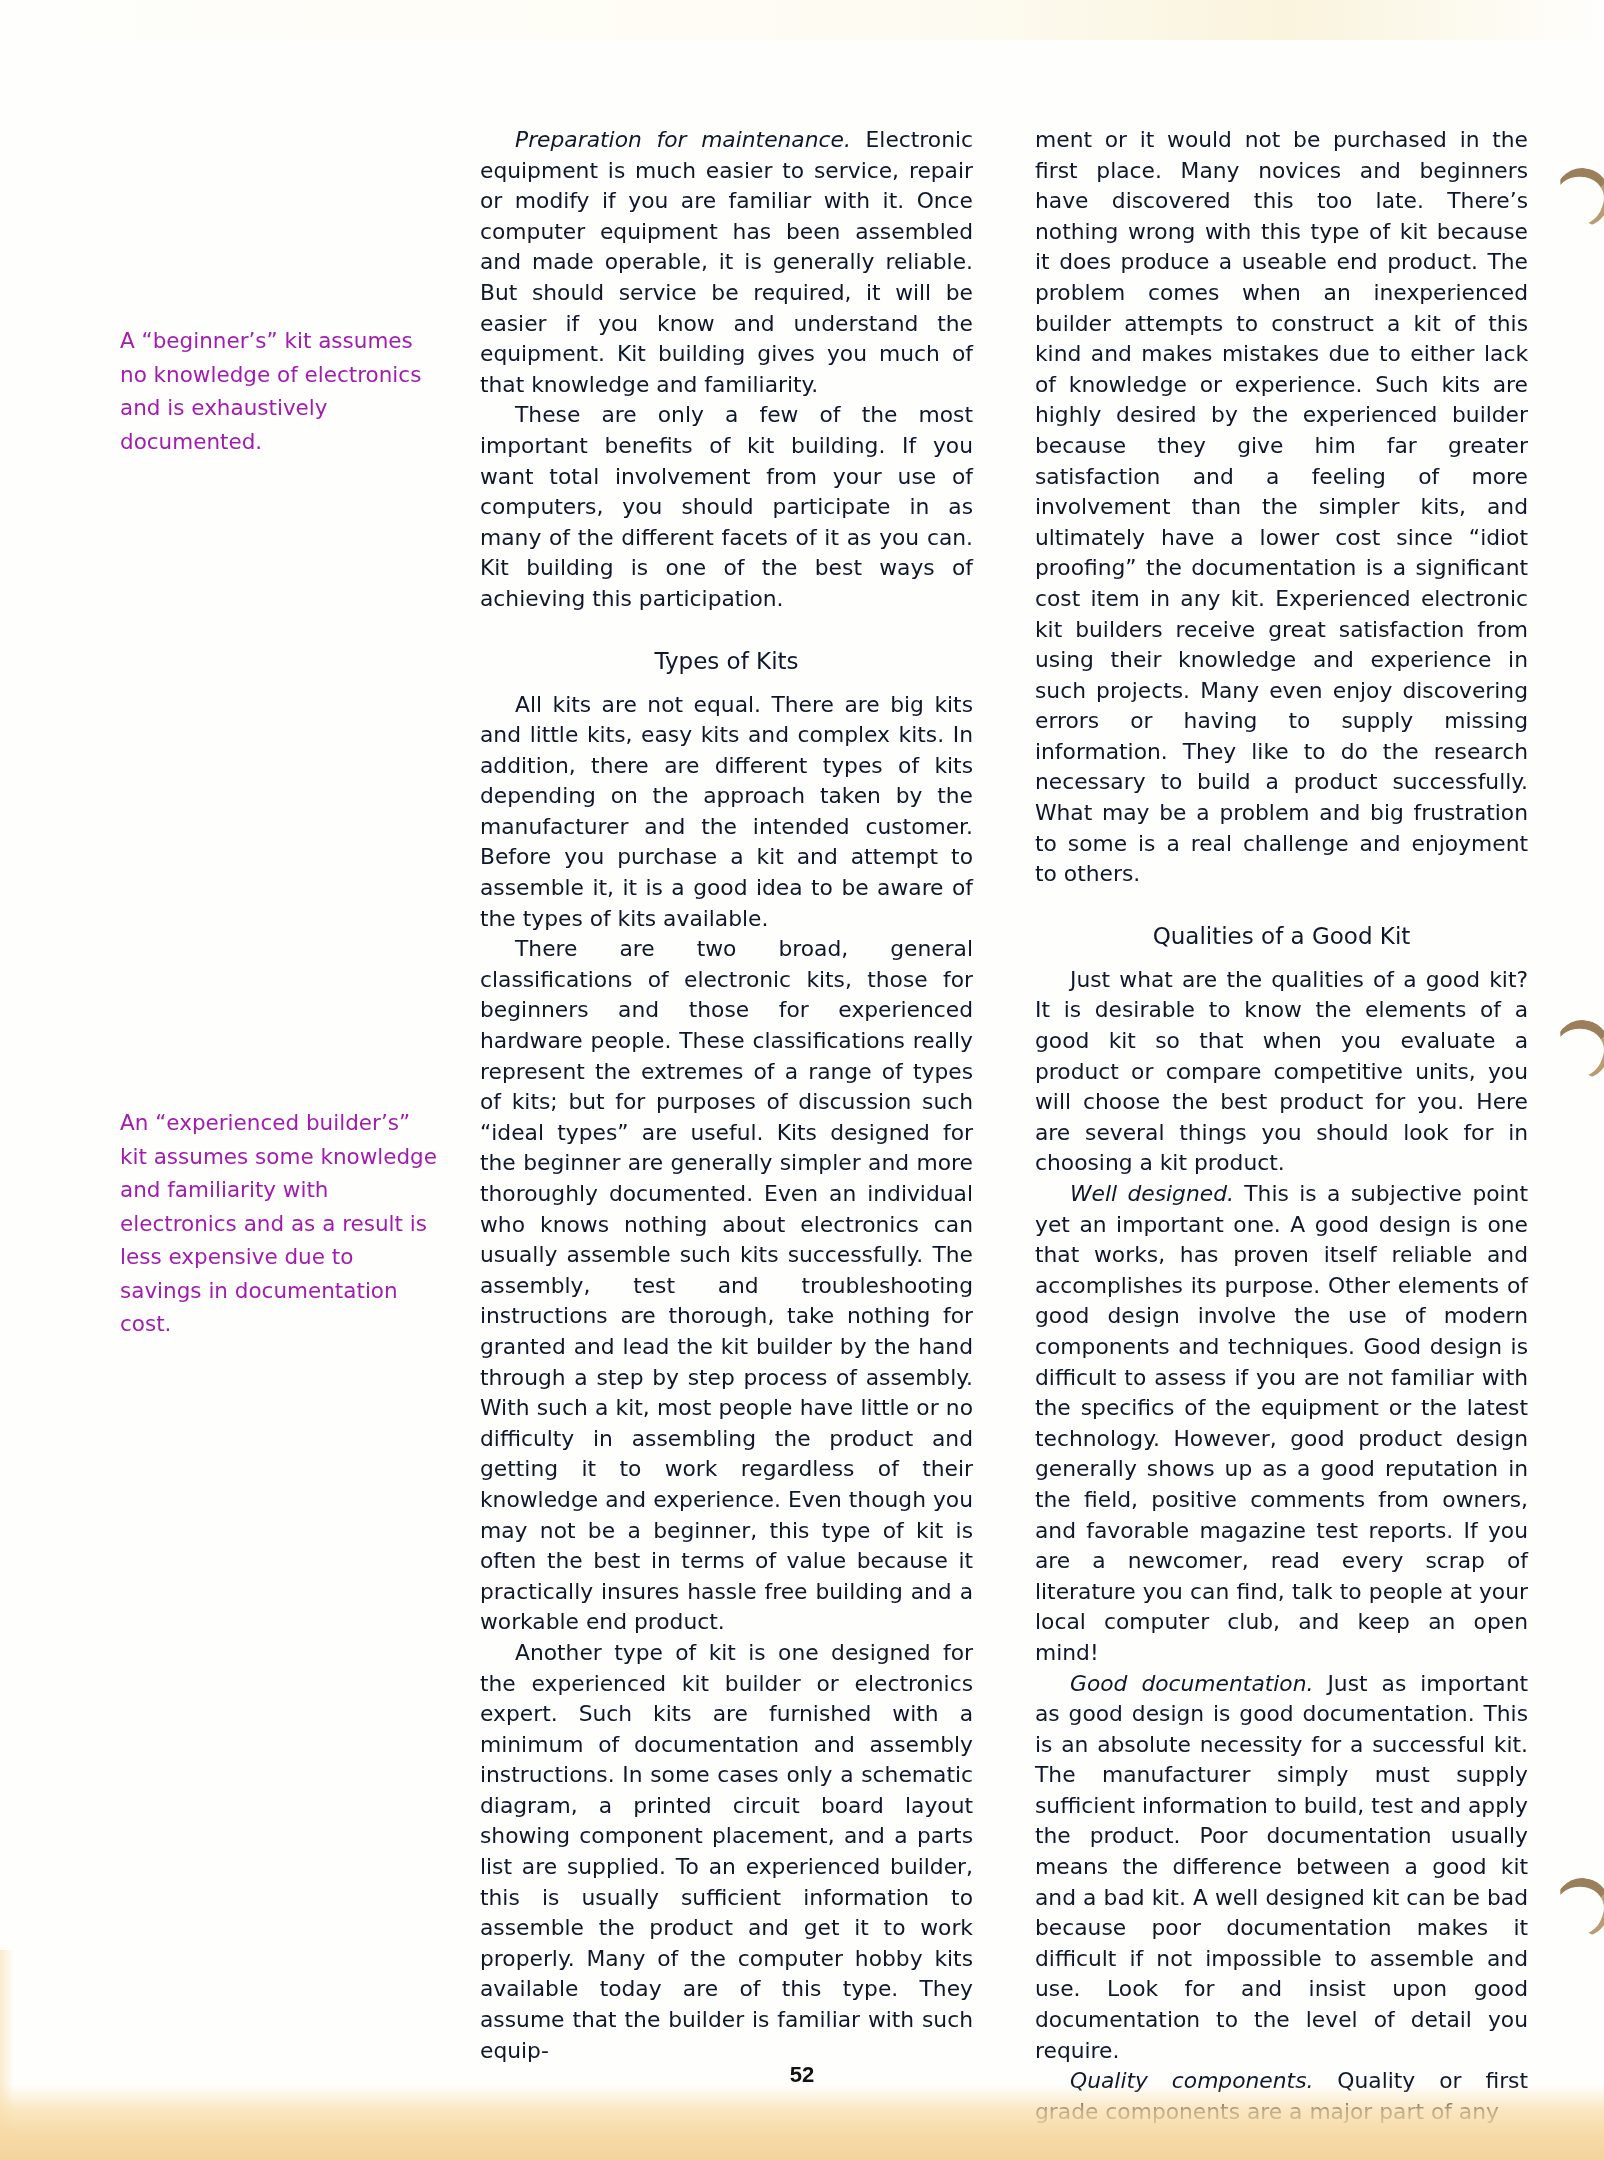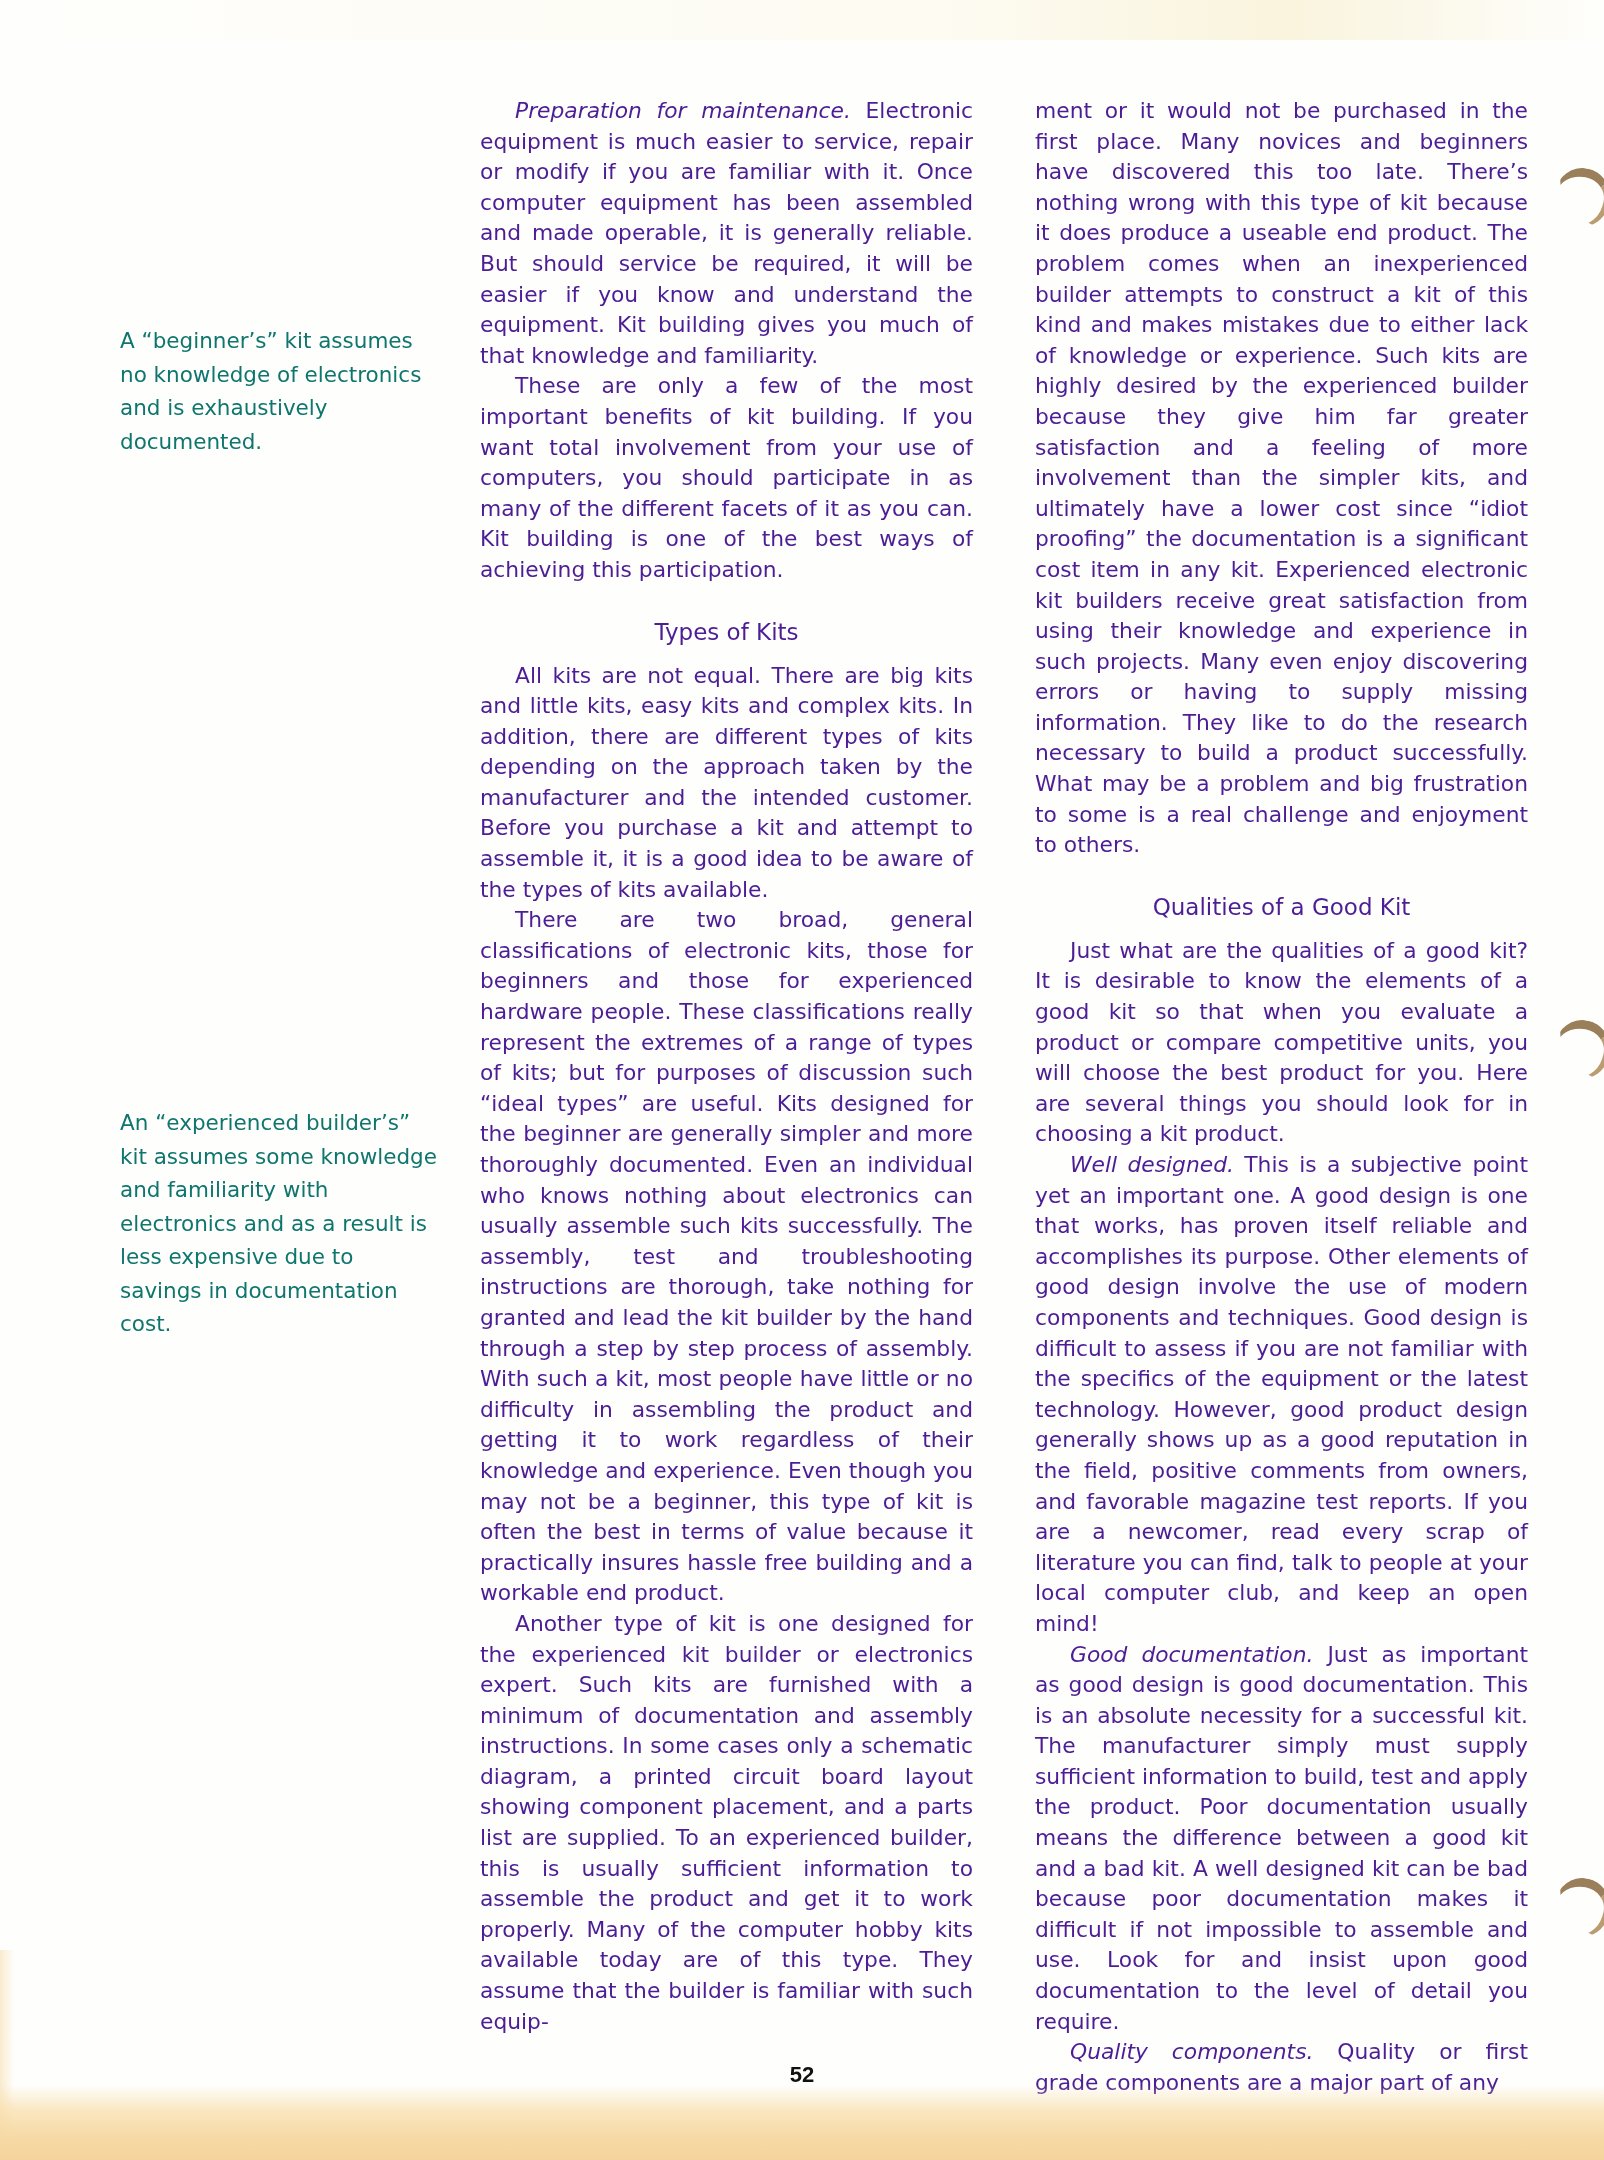--- a/index.html
+++ b/index.html
@@ -31,26 +31,26 @@
     border-top: 9px solid #8a6a40;
     border-right: 6px solid #b08b5a;
     border-left: 2px solid transparent;
     border-bottom: 2px solid transparent;
     transform: rotate(10deg);
     opacity: 0.85;
   }
   .margin-note {
     position: absolute; left: 120px; width: 318px;
     font-size: 21.5px; line-height: 33.5px;
-    color: #0f766e;
+    color: #a21caf;
   }
   .col {
-    position: absolute; top: 96px; width: 493px;
+    position: absolute; top: 125px; width: 493px;
     font-size: 21.8px; line-height: 30.6px;
-    text-align: justify; color: #4c1d95;
+    text-align: justify; color: #0f172a;
   }
   .col-mid { left: 480px; }
   .col-right { left: 1035px; }
   .col p { margin: 0; text-indent: 0; }
   .col p.ind { text-indent: 35px; }
   .col h2 {
     font-size: 23px; font-weight: normal; margin: 30px 0 13px 0;
     line-height: 32px; text-align: center;
   }
   .col em { font-style: italic; }

